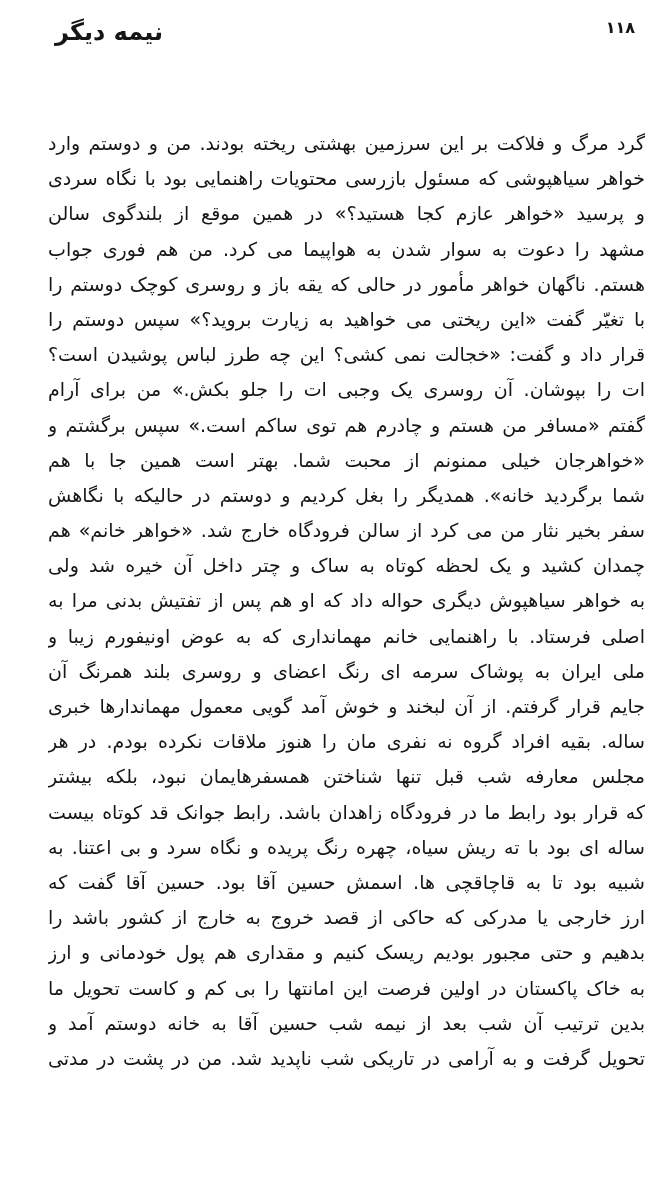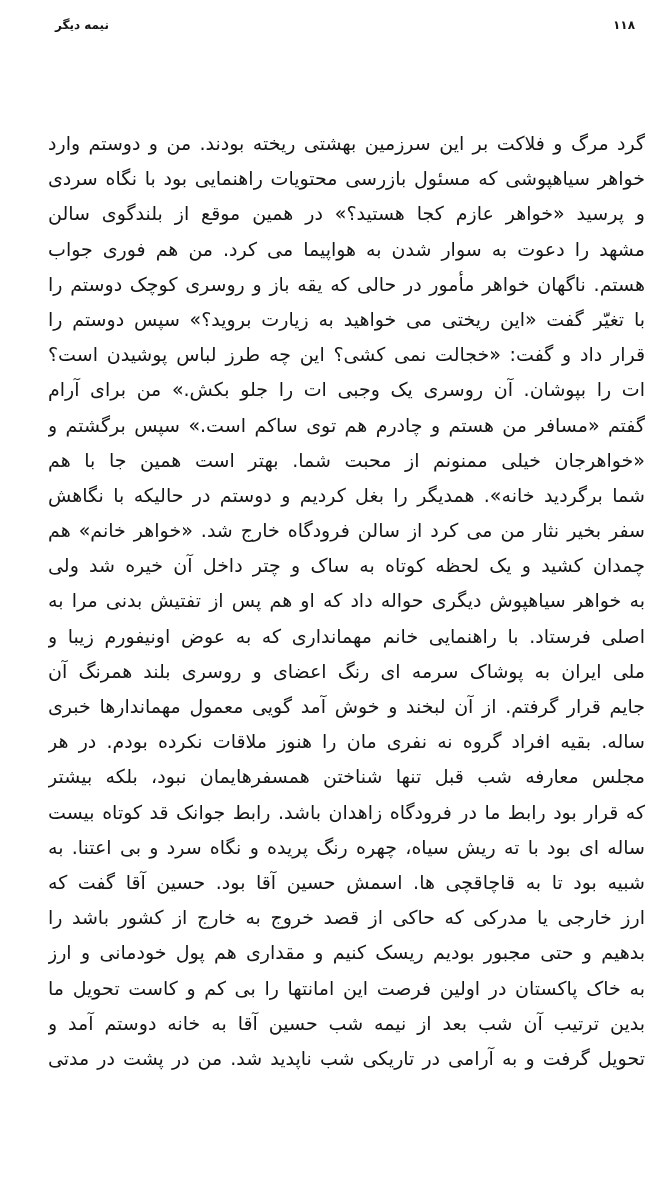--- a/index.html
+++ b/index.html
@@ -20,27 +20,27 @@
     position: absolute;
     top: 18px;
     left: 0;
     right: 0;
     display: flex;
     justify-content: space-between;
     align-items: flex-start;
     padding: 0 34px 0 55px;
   }
   .running-title {
-    font-size: 12px;
+    font-size: 24px;
     font-weight: bold;
     direction: rtl;
     letter-spacing: 0;
   }
   .page-number {
-    font-size: 12px;
+    font-size: 16px;
     font-weight: bold;
     direction: rtl;
   }
   .text-block {
     position: absolute;
     top: 126px;
     right: 24px;
     left: 24px;
     direction: rtl;
   }

